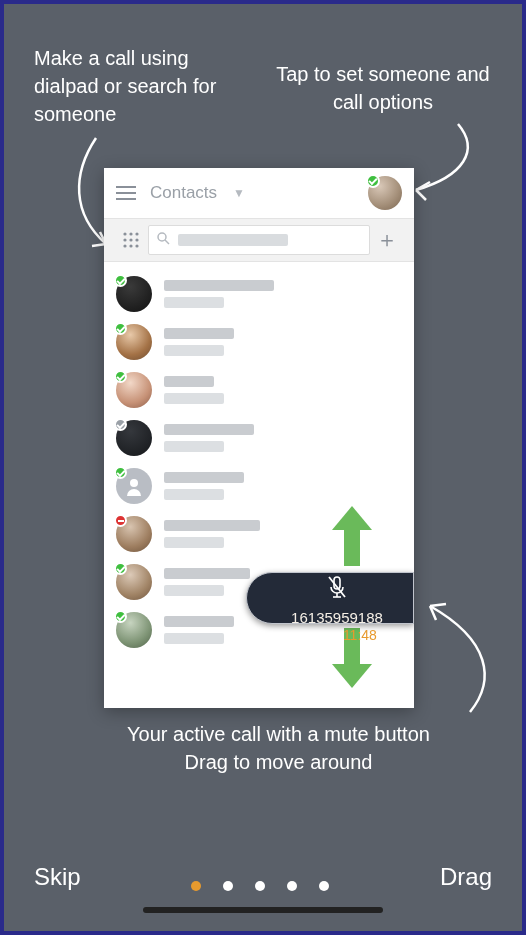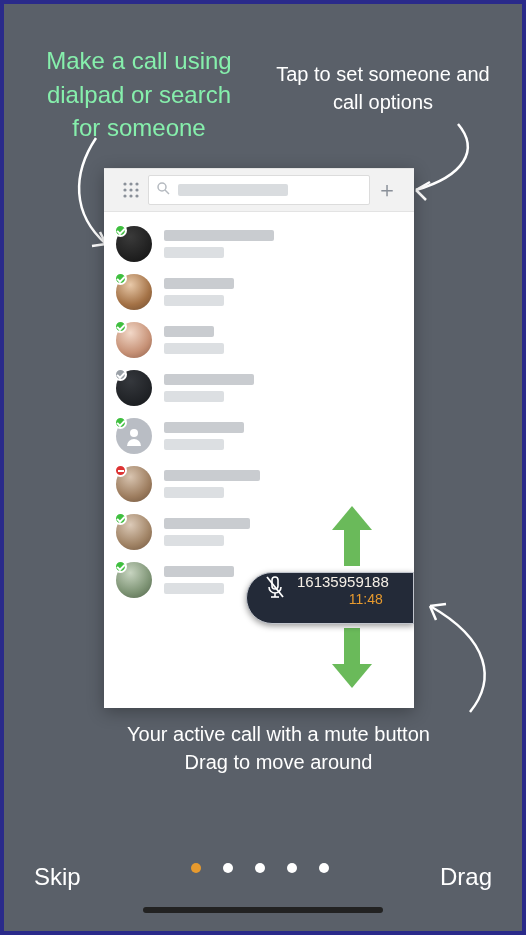--- a/index.html
+++ b/index.html
@@ -10,23 +10,22 @@
     border: 4px solid #2a2a8a;
     font-family: -apple-system, BlinkMacSystemFont, "Segoe UI", sans-serif;
     position: relative;
     overflow: hidden;
   }
   .tip-top-left {
     position: absolute;
     top: 40px;
     left: 30px;
     width: 210px;
-    color: #86efac;
-    font-size: 24px;
-    text-align: center;
+    color: #ffffff;
+    font-size: 20px;
     line-height: 1.4;
   }
   .tip-top-right {
     position: absolute;
     top: 56px;
     right: 24px;
     width: 230px;
     color: #fff;
     font-size: 20px;
     text-align: center;
@@ -117,22 +116,23 @@
   .row-lines { display:flex; flex-direction:column; gap:6px; }
   .line { height:11px; background:#c9ccd0; border-radius:2px; }
   .line.short { width:60px; background:#dcdfe2; }
 
   .call-pill {
     position:absolute; right:0; top:404px;
     width:168px; height:52px;
     background:#232a38;
     border-radius:26px 0 0 26px;
     border:1px solid #c0c4cc;
-    display:flex; gap:8px; padding-left:14px;
+    display:flex; align-items:center; gap:8px; padding-left:14px;
     box-shadow:0 2px 6px rgba(0,0,0,.4);
+    flex-direction:column;
   }
   .mic-icon { width:28px; height:28px; color:#fff; position:relative; }
   .pill-text { display:flex; flex-direction:column; line-height:1.2; font-size:15px; }
   .pill-num { color:#f5efe6; }
   .pill-time { color:#e79a2e; font-size:14px; align-self:flex-end; margin-right:6px; }
 
   .arrow-up, .arrow-down { position:absolute; right:42px; }
   .arrow-up { top:338px; }
   .arrow-down { top:460px; }
   .arrow-body { width:16px; height:36px; background:#6aba5a; margin:0 auto; }
@@ -140,21 +140,21 @@
   .arrow-head-down { width:0;height:0;border-left:20px solid transparent;border-right:20px solid transparent;border-top:24px solid #6aba5a; }
 
   .footer {
     position:absolute; bottom:18px; left:0; right:0;
     display:flex; flex-direction:column; align-items:center; gap:10px;
   }
   .quick-title { color:#e79a2e; font-size:22px; }
   .dots { display:flex; gap:22px; }
   .dot { width:10px; height:10px; border-radius:50%; background:#fff; }
   .dot.active { background:#e79a2e; }
-  .foot-row { width:100%; display:flex; justify-content:space-between; align-items:flex-start; padding:0 30px; margin-top:-4px; }
+  .foot-row { width:100%; display:flex; justify-content:space-between; align-items:flex-end; padding:0 30px; margin-top:-4px; }
   .skip, .next { color:#fff; font-size:24px; }
   .bottom-bar { width:240px; height:6px; background:#222; border-radius:3px; margin-top:6px; }
 </style>
 </head>
 <body>
 
 <div class="tip-top-left">Make a call using dialpad or search for someone</div>
 <div class="tip-top-right">Tap to set someone and call options</div>
 <div class="tip-bottom">Your active call with a mute button<br>Drag to move around</div>
 
@@ -165,20 +165,33 @@
 <svg class="pointer-svg" style="left:400px;top:116px" width="80" height="90">
   <path d="M54 4 C 76 30, 60 56, 12 70" stroke="#fff" stroke-width="2.5" fill="none"></path>
   <path d="M12 70 l14 -8 m-14 8 l10 10" stroke="#fff" stroke-width="2.5" fill="none"></path>
 </svg>
 <svg class="pointer-svg" style="left:416px;top:596px" width="80" height="120">
   <path d="M50 112 C 76 80, 70 40, 10 6" stroke="#fff" stroke-width="2.5" fill="none"></path>
   <path d="M10 6 l16 -2 m-16 2 l6 14" stroke="#fff" stroke-width="2.5" fill="none"></path>
 </svg>
 
 <div class="phone">
+  <div class="phone-header">
+    <div class="hamburger">
+        <span></span>
+        <span></span>
+        <span></span>
+      </div>
+    <span class="header-title">Contacts</span>
+    <span class="header-chevron">▼</span>
+    <div class="header-avatar-wrap">
+      <div class="avatar"></div>
+      <div class="status-dot"></div>
+    </div>
+  </div>
 
   <div class="search-row">
     <div class="dialpad-btn">
       <svg width="18" height="18" viewBox="0 0 18 18">
           <g fill="#8a9099">
         <circle cx="3" cy="3" r="1.6"></circle>
             <circle cx="9" cy="3" r="1.6"></circle>
             <circle cx="15" cy="3" r="1.6"></circle>
         <circle cx="3" cy="9" r="1.6"></circle>
             <circle cx="9" cy="9" r="1.6"></circle>

